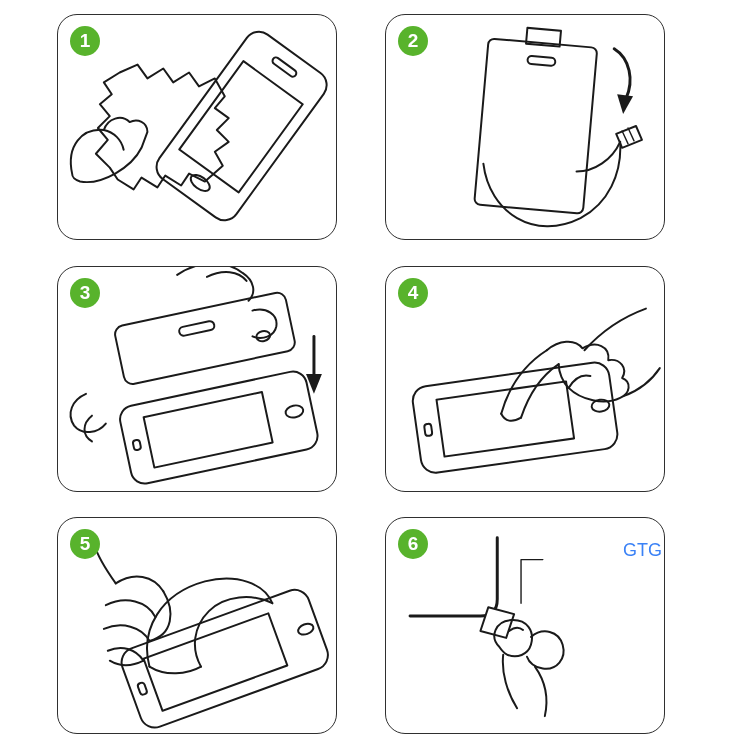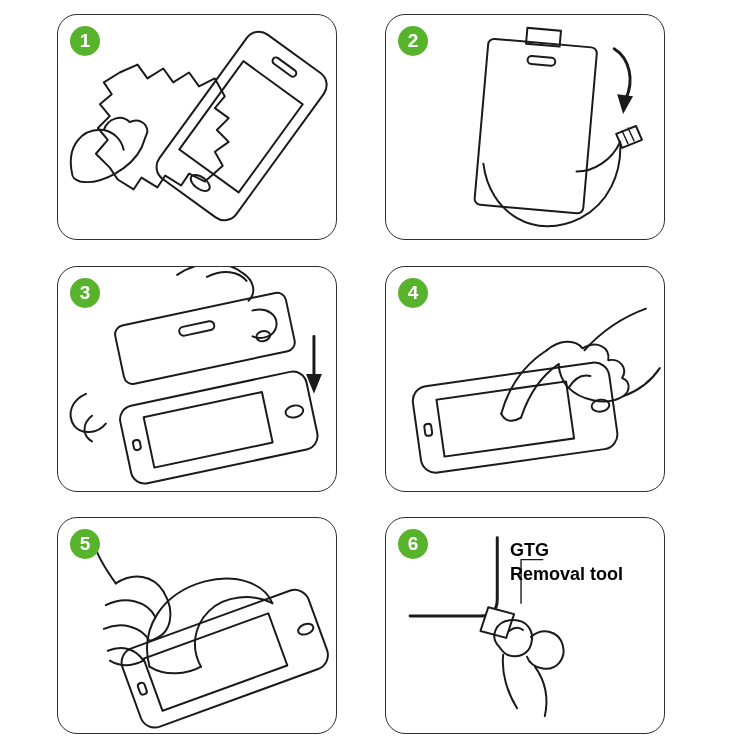--- a/index.html
+++ b/index.html
@@ -8,22 +8,22 @@
   .badge{position:absolute;left:12px;top:11px;width:30px;height:30px;border-radius:50%;
          display:flex;align-items:center;justify-content:center;
          color:#fff;font-weight:bold;font-size:19px;z-index:2;}
   .illus{position:absolute;left:0;top:0;width:100%;height:100%;}
   .illus path,.illus rect,.illus ellipse,.illus line,.illus polygon,.illus circle{
       stroke:#1a1a1a;fill:none;stroke-width:2;stroke-linecap:round;stroke-linejoin:round;}
   .illus .solid{fill:#1a1a1a;stroke:none;}
   .illus .white{fill:#ffffff;}
   .illus .thick{stroke-width:3;}
   .illus .thin{stroke-width:1.4;}
-  .gtg-label{position:absolute;top:20px;right:2px;width:152px;text-align:left;
-             font-weight:bold;font-size:18px;line-height:1.35;color:#000000;z-index:2;}
+  .gtg-label{position:absolute;top:20px;right:2px;width:152px;text-align:right;
+             font-weight:normal;font-size:18px;line-height:1.35;color:#3b82f6;z-index:2;}
 </style>
 </head>
 <body>
 
 <div class="page">
 
   <div class="panel" style="left:57px;top:14px;width:280px;height:226px">
     <div class="badge" style="background: rgb(88, 179, 44);">
       <span>1</span>
     </div>
@@ -148,21 +148,20 @@
       </g>
     </svg>
   </div>
 
   <div class="panel" style="left:385px;top:517px;width:280px;height:217px">
     <div class="badge" style="background: rgb(88, 179, 44);">
       <span>6</span>
     </div>
     <div class="gtg-label">
       <div>GTG</div>
-      <div>Removal tool</div>
     </div>
     <svg class="illus" viewBox="0 0 280 217">
       <path class="thick" d="M112,20 L112,82 Q112,99 95,99 L24,99"></path>
       <path class="thin" d="M158,42 L136,42 L136,86"></path>
       <polygon class="white" points="103,90 129,97 121,121 95,114"></polygon>
       <g>
         <path d="M114,130 C104,120 110,104 126,103 C142,102 150,114 146,128 C143,138 132,142 122,138 C118,136 116,133 114,130 Z"></path>
         <path d="M146,120 C158,110 174,114 178,128 C182,142 172,154 158,152 C150,151 144,146 142,140"></path>
         <path d="M124,114 q8,-6 14,-1"></path>
         <path d="M150,150 C160,164 164,182 160,200"></path>

